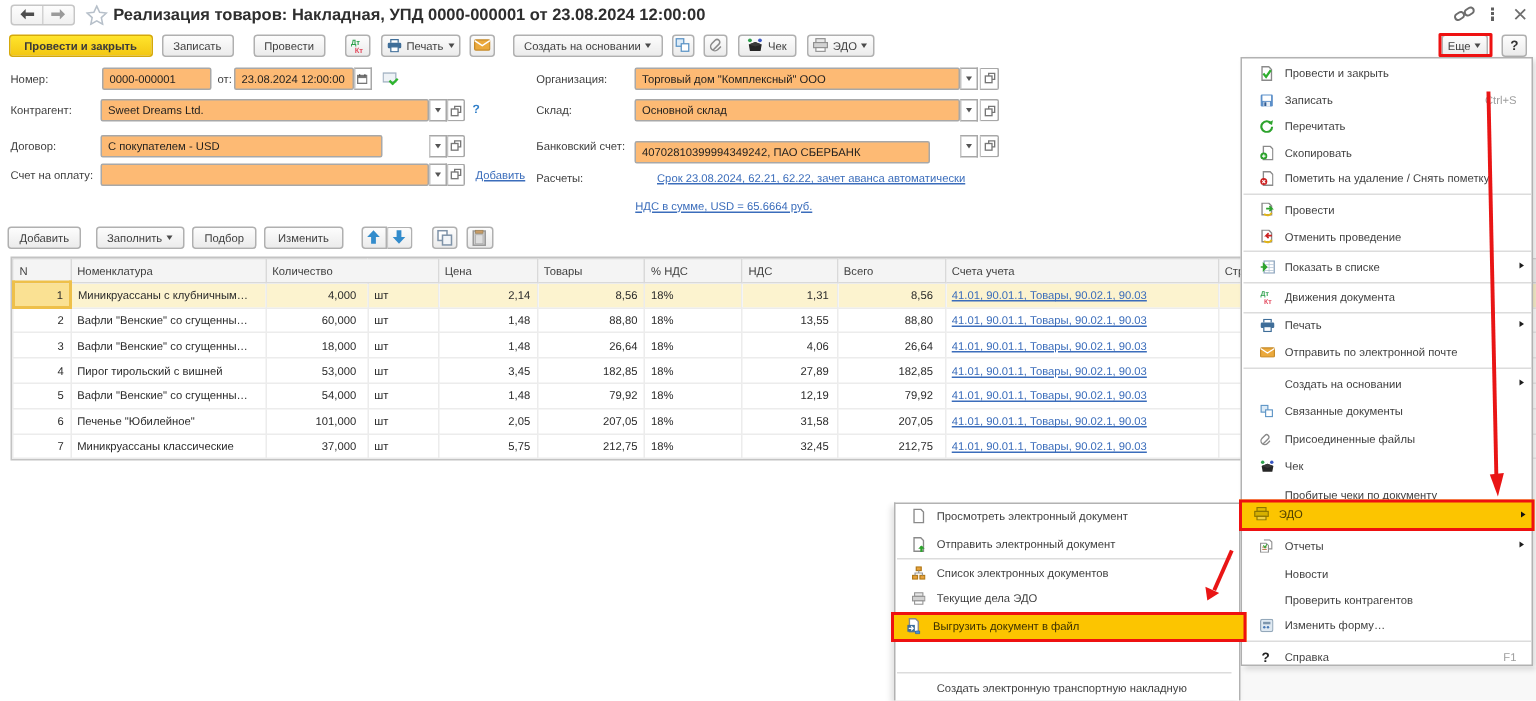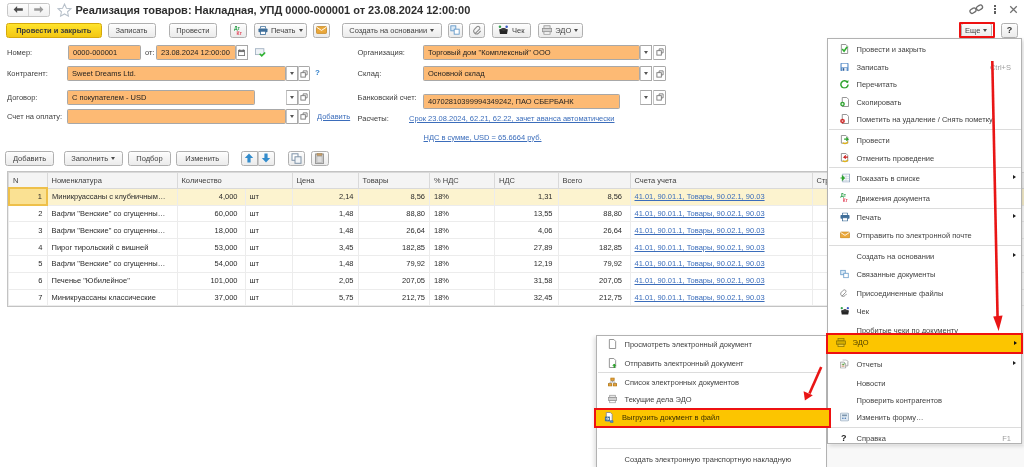--- a/index.html
+++ b/index.html
@@ -184,21 +184,21 @@
 <div class="sel" style="left:640px;top:89.5px;width:11.5px">
     <span class="caret" style="border-top-color:#555"></span>
   </div>
 <div class="sel" style="left:653px;top:89.5px;width:13px;border-radius:0 1.5px 1.5px 0">
     <svg width="8" height="8" viewBox="0 0 9 9">
       <rect x="1" y="3" width="5" height="5" fill="none" stroke="#777"></rect>
       <path d="M3.5 3V1h4.5v4.5h-2" fill="none" stroke="#777"></path>
     </svg>
   </div>
 <div class="lbl" style="left:357.5px;top:111px">Расчеты:</div>
-<div class="lbl" style="left:409px;top:111px">
+<div class="lbl" style="left:438px;top:111px">
     <span class="link">Срок 23.08.2024, 62.21, 62.22, зачет аванса автоматически</span>
   </div>
 <div class="lbl" style="left:423.5px;top:129.5px">
     <span class="link">НДС в сумме, USD = 65.6664 руб.</span>
   </div>
 
 <div class="btn" style="top:150.5px;left:5px;width:49px">Добавить</div>
 <div class="btn" style="top:150.5px;left:63.5px;width:59.5px">Заполнить<span class="caret"></span></div>
 <div class="btn" style="top:150.5px;left:128px;width:43px">Подбор</div>
 <div class="btn" style="top:150.5px;left:176px;width:52.5px">Изменить</div>

